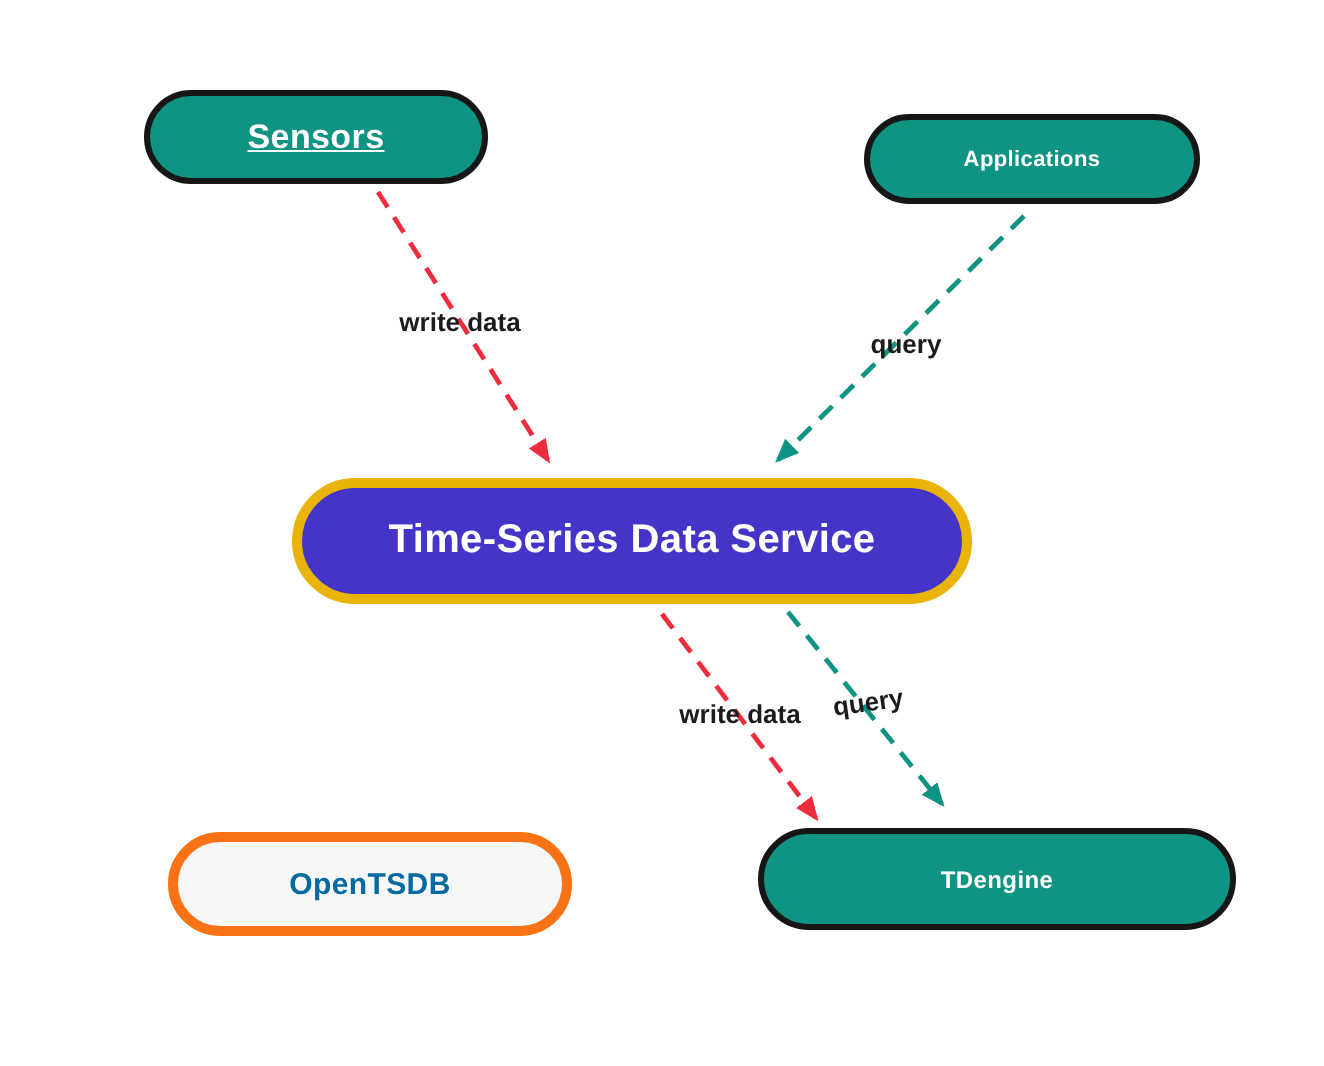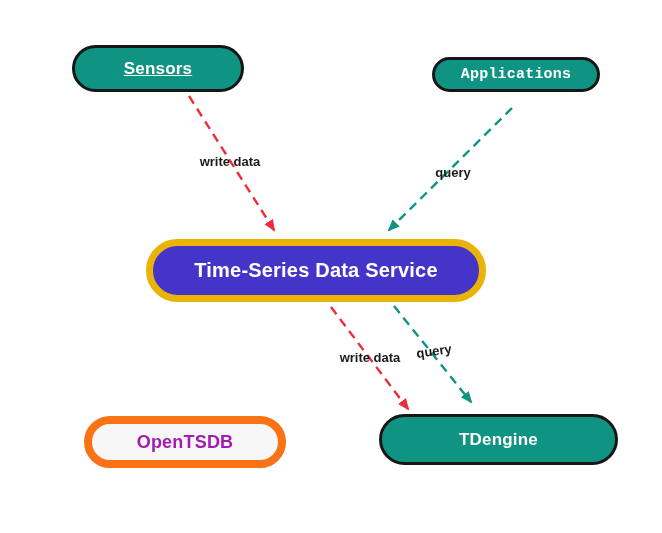--- a/index.html
+++ b/index.html
@@ -45,48 +45,47 @@
   }
   .node-sensors {
     left: 72px; top: 45px;
     width: 172px; height: 47px;
     border-radius: 24px;
     font-size: 17px;
     text-decoration: underline;
   }
   .node-applications {
     left: 432px; top: 57px;
-    width: 168px; height: 35px;
+    width: 168px; height: 45px;
     border-radius: 23px;
-    font-size: 15px;
-    font-family: Liberation Mono, monospace;
+    font-size: 11px;
   }
   .node-service {
     left: 146px; top: 239px;
     width: 340px; height: 63px;
     border-radius: 32px;
     background: #4435c8;
-    border: 7px solid #eab308;
+    border: 5px solid #eab308;
     color: #ffffff;
     font-size: 20px;
   }
   .node-opentsdb {
     left: 84px; top: 416px;
     width: 202px; height: 52px;
     border-radius: 26px;
     background: #f7f7f7;
-    border: 8px solid #f97316;
-    color: #a21caf;
-    font-size: 18px;
+    border: 5px solid #f97316;
+    color: #0369a1;
+    font-size: 15px;
   }
   .node-tdengine {
     left: 379px; top: 414px;
     width: 239px; height: 51px;
     border-radius: 26px;
-    font-size: 17px;
+    font-size: 12px;
   }
   .edge-label {
     position: absolute;
     transform: translate(-50%, -50%);
     font-size: 13px;
     font-weight: bold;
     color: #1b1b1b;
     white-space: nowrap;
   }
   .edge-label--tilt {

